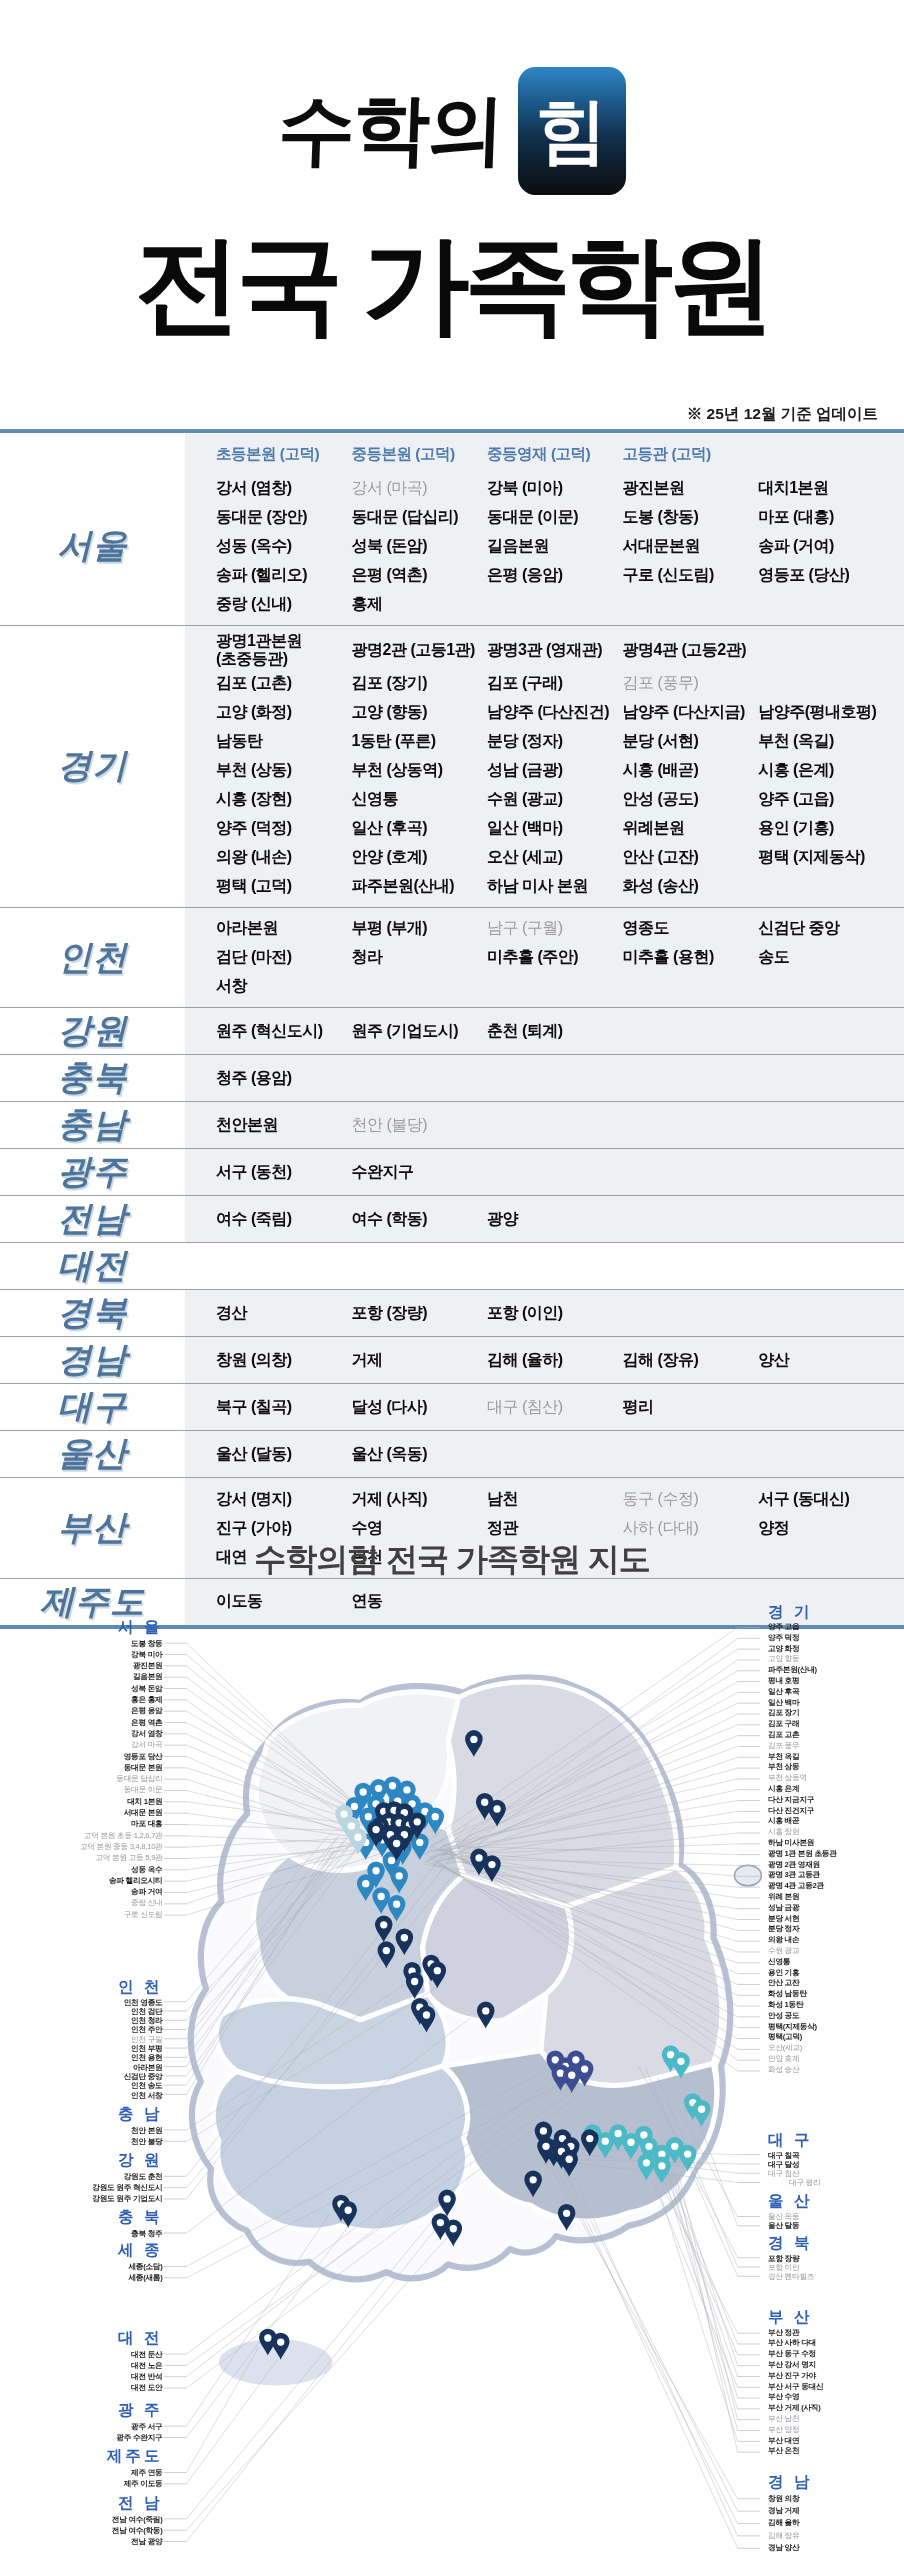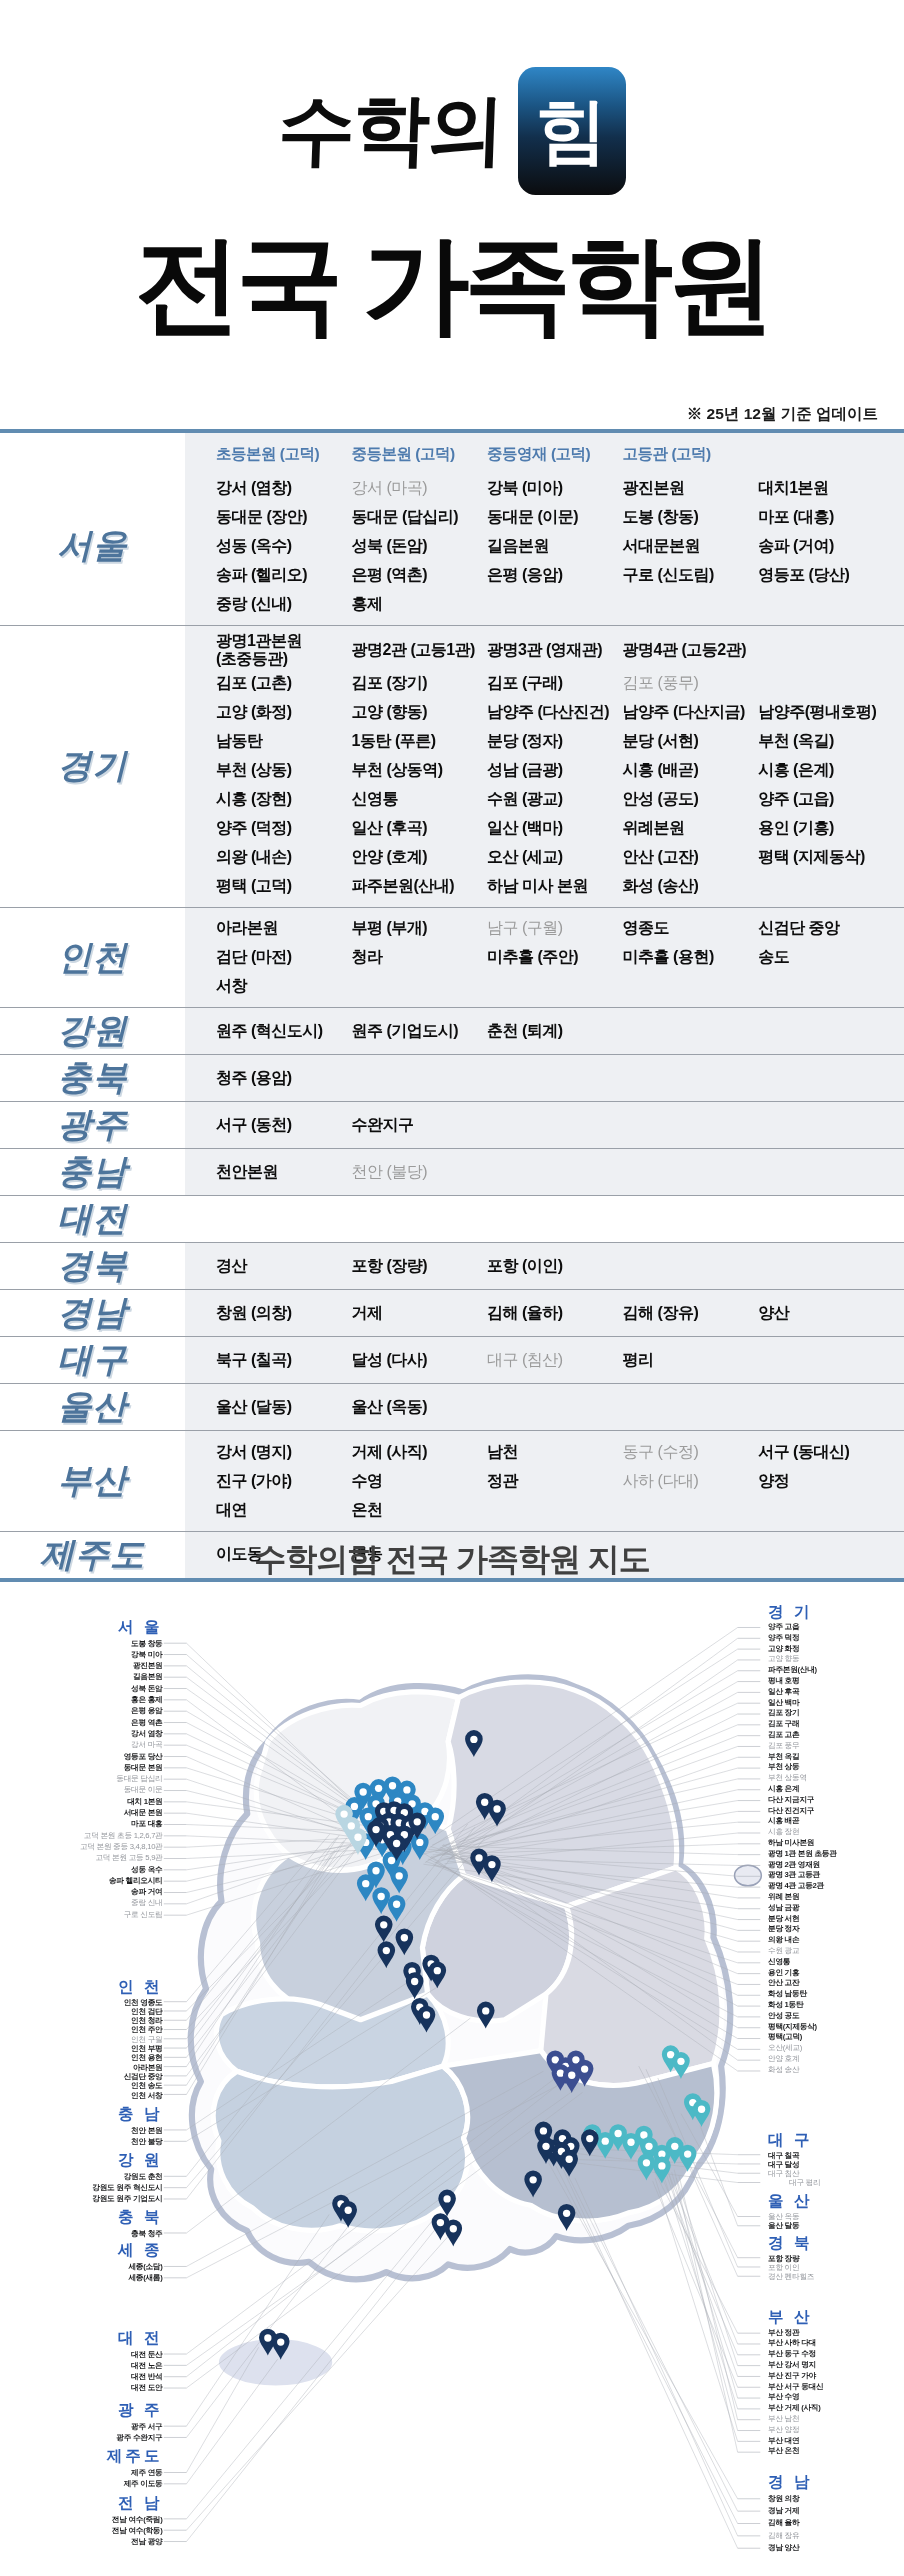--- a/index.html
+++ b/index.html
@@ -198,38 +198,50 @@
           <div class="t-body">
             <div class="t-cell">청주 (용암)</div>
             <div class="t-cell"></div>
             <div class="t-cell"></div>
             <div class="t-cell"></div>
             <div class="t-cell"></div>
           </div>
         </div>
         <div class="t-row">
           <div class="t-name">
+            <span>충남</span>
+          </div>
+          <div class="t-body">
+            <div class="t-cell">천안본원</div>
+            <div class="t-cell gray">천안 (불당)</div>
+            <div class="t-cell"></div>
+            <div class="t-cell"></div>
+            <div class="t-cell"></div>
+          </div>
+        </div>
+        <div class="t-row">
+          <div class="t-name">
             <span>광주</span>
           </div>
           <div class="t-body">
             <div class="t-cell">서구 (동천)</div>
             <div class="t-cell">수완지구</div>
             <div class="t-cell"></div>
             <div class="t-cell"></div>
             <div class="t-cell"></div>
           </div>
         </div>
         <div class="t-row">
           <div class="t-name">
-            <span>충남</span>
-          </div>
-          <div class="t-body">
-            <div class="t-cell">천안본원</div>
-            <div class="t-cell gray">천안 (불당)</div>
-            <div class="t-cell"></div>
+            <span>전남</span>
+          </div>
+          <div class="t-body">
+            <div class="t-cell">여수 (죽림)</div>
+            <div class="t-cell">여수 (학동)</div>
+            <div class="t-cell">광양</div>
             <div class="t-cell"></div>
             <div class="t-cell"></div>
           </div>
         </div>
         <div class="t-row">
           <div class="t-name">
             <span>대전</span>
           </div>
         </div>
         <div class="t-row">

